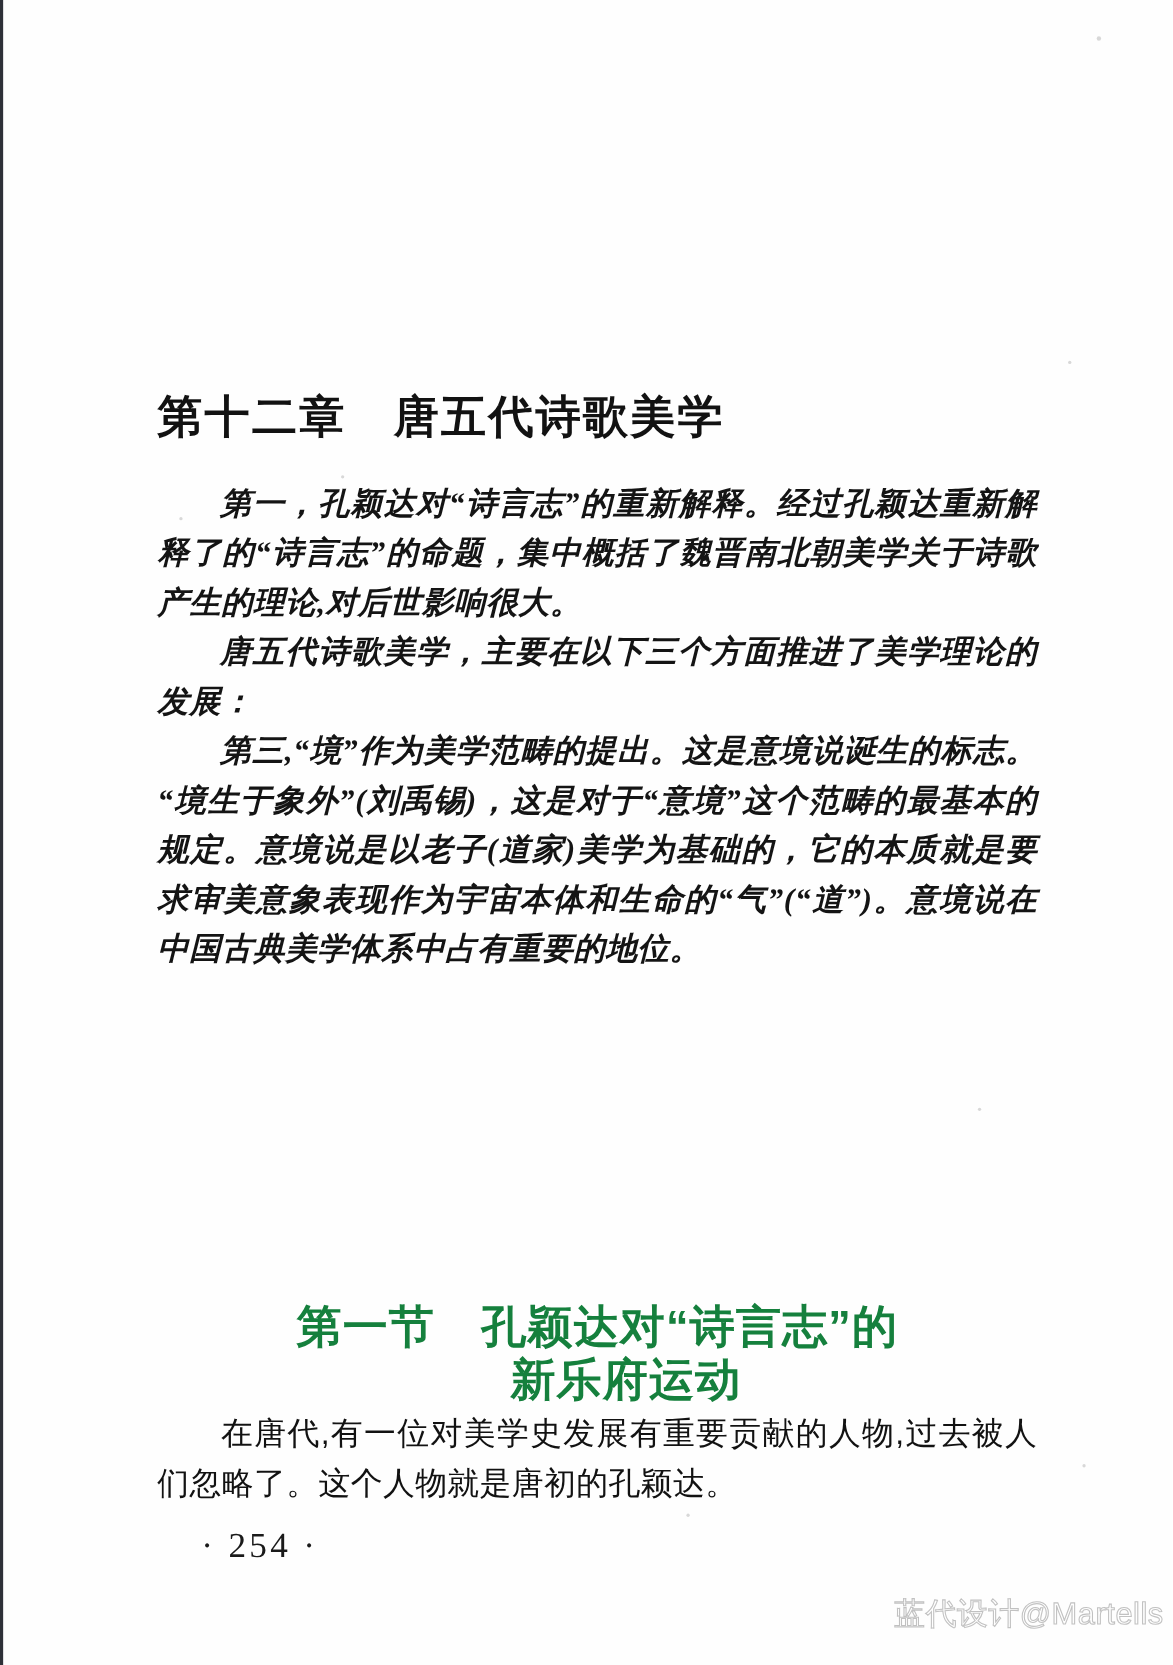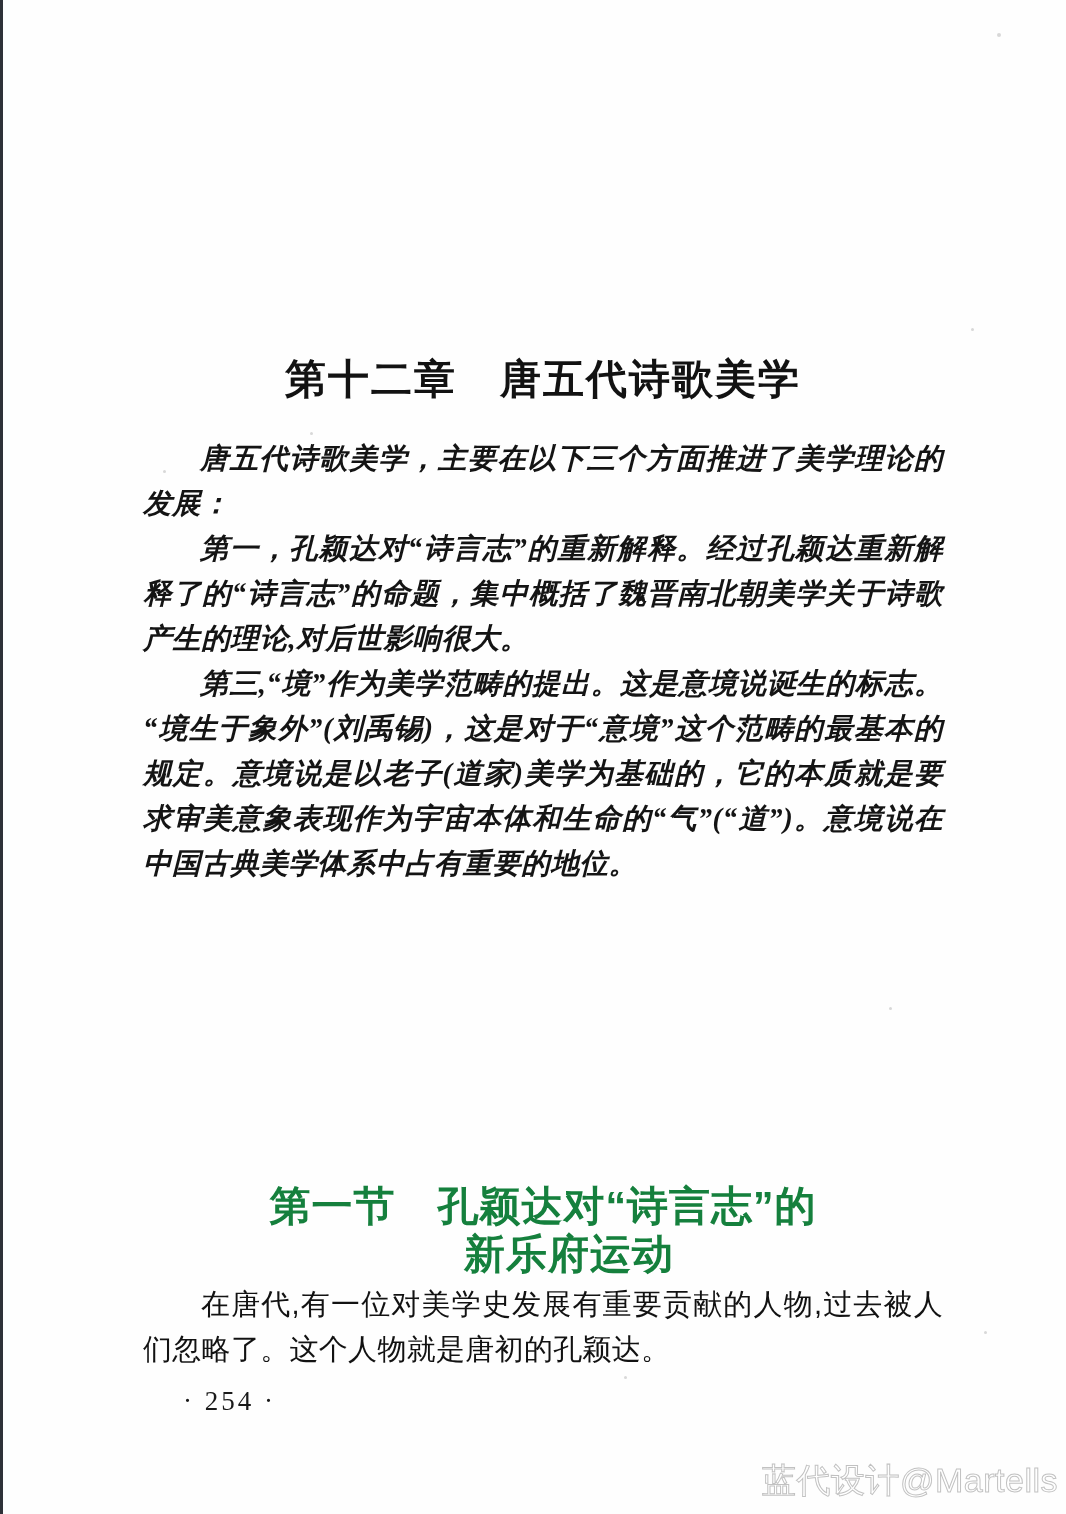--- a/index.html
+++ b/index.html
@@ -35,21 +35,20 @@
     width: 800px;
     height: 100%;
   }
 
   
   .chapter-title {
     position: absolute;
     top: 330px;
     left: 0;
     width: 800px;
-    text-align: center;
     font-family: Liberation Serif, serif;
     font-weight: 700;
     font-size: 41px;
     letter-spacing: 2px;
     color: #121212;
     white-space: pre;
     line-height: 1.1;
   }
 
   
@@ -113,33 +112,33 @@
     font-weight: 400;
     letter-spacing: 0.3px;
   }
 
   
   .page-number {
     position: absolute;
     left: 40px;
     top: 1386px;
     font-family: "Liberation Serif", "DejaVu Serif", serif;
-    font-size: 27px;
+    font-size: 32px;
     color: #1a1a1a;
     letter-spacing: 3px;
     white-space: pre;
   }
 
   
   .watermark {
     position: absolute;
     right: 8px;
-    bottom: 10px;
+    bottom: 28px;
     font-family: "Liberation Sans", "DejaVu Sans", sans-serif;
-    font-size: 34px;
+    font-size: 28px;
     letter-spacing: 0.5px;
     color: transparent;
     -webkit-text-stroke: 1px rgba(120,120,120,0.45);
     text-shadow: 0 1px 0 rgba(255,255,255,0.9);
     white-space: nowrap;
     user-select: none;
   }
 
   
   .speck {
@@ -162,22 +161,22 @@
   <div class="speck" style="left:994px;top:33px;width:4px;height:4px;"></div>
   <div class="speck" style="left:968px;top:328px;width:3px;height:3px;"></div>
   <div class="speck" style="left:621px;top:1376px;width:3px;height:3px;"></div>
   <div class="speck" style="left:981px;top:1331px;width:3px;height:3px;"></div>
 
   <div class="content">
 
     <h1 class="chapter-title">第十二章　唐五代诗歌美学</h1>
 
     <div class="body-block">
+      <p class="para">第一，孔颖达对“诗言志”的重新解释。经过孔颖达重新解释了的“诗言志”的命题，集中概括了魏晋南北朝美学关于诗歌产生的理论,对后世影响很大。</p>
       <p class="para">唐五代诗歌美学，主要在以下三个方面推进了美学理论的发展：</p>
-      <p class="para">第一，孔颖达对“诗言志”的重新解释。经过孔颖达重新解释了的“诗言志”的命题，集中概括了魏晋南北朝美学关于诗歌产生的理论,对后世影响很大。</p>
       <p class="para">第三,“境”作为美学范畴的提出。这是意境说诞生的标志。“境生于象外”(刘禹锡)，这是对于“意境”这个范畴的最基本的规定。意境说是以老子(道家)美学为基础的，它的本质就是要求审美意象表现作为宇宙本体和生命的“气”(“道”)。意境说在中国古典美学体系中占有重要的地位。</p>
     </div>
 
     <h2 class="section-heading">
       <span class="line1">第一节　孔颖达对“诗言志”的</span>
       <span class="line2">新乐府运动</span>
     </h2>
 
     <div class="closing-block">
       <p class="para-sans">在唐代,有一位对美学史发展有重要贡献的人物,过去被人们忽略了。这个人物就是唐初的孔颖达。</p>

